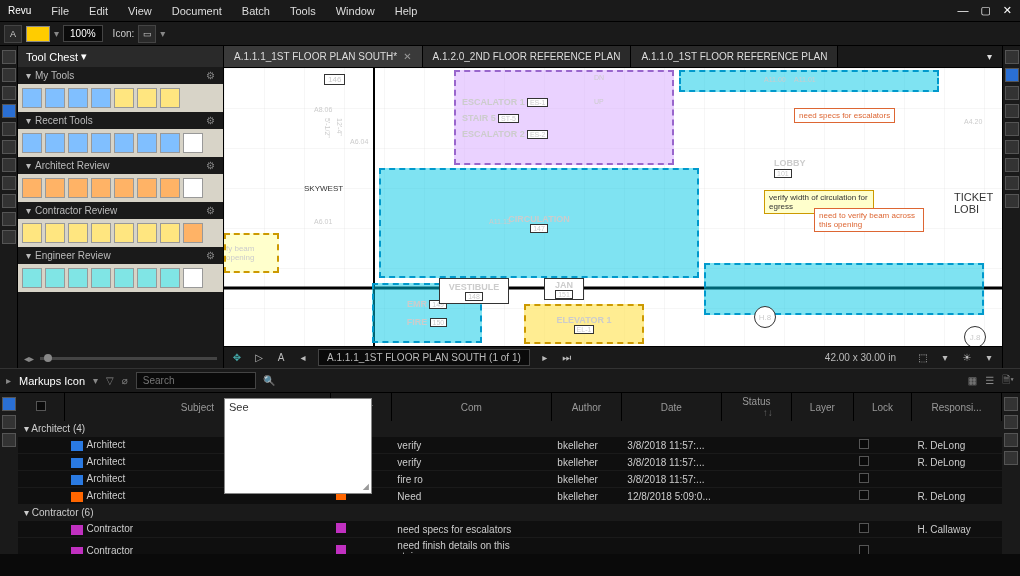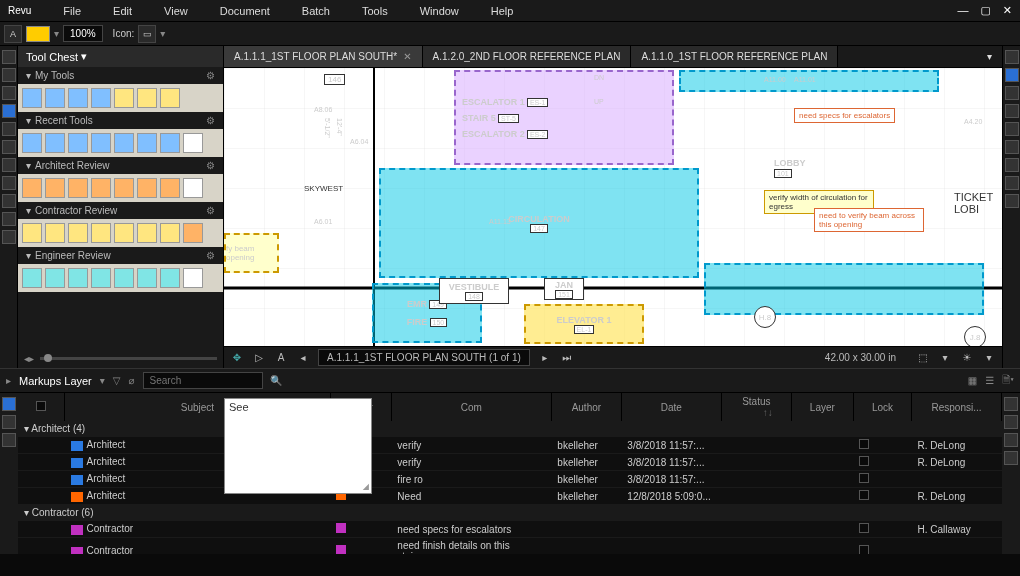--- a/index.html
+++ b/index.html
@@ -1,17 +1,17 @@
 <!DOCTYPE html>
 <html><head>
 <meta charset="utf-8">
 <style>
 * { box-sizing: border-box; margin: 0; padding: 0; font-family: "Segoe UI", Arial, sans-serif; }
 body { background: #0a0a0a; color: #ccc; font-size: 10px; width: 1020px; height: 576px; overflow: hidden; position: relative; }
-.menubar { height: 22px; background: #1a1a1a; display: flex; align-items: center; padding: 4px 8px; gap: 16px; border-bottom: 1px solid #000; }
+.menubar { height: 22px; background: #1a1a1a; display: flex; align-items: center; padding: 4px 8px; gap: 4px; border-bottom: 1px solid #000; }
 .menubar .app { color: #fff; font-weight: 500; margin-right: 8px; }
 .menubar .menu-item { padding: 2px 8px; cursor: pointer; color: #ddd; font-size: 11px; }
 .menubar .win-controls { margin-left: auto; display: flex; gap: 12px; color: #fff; font-size: 11px; }
 .toolbar { height: 24px; background: #1a1a1a; display: flex; align-items: center; padding: 2px 4px; gap: 4px; border-bottom: 1px solid #000; }
 .tb-btn { width: 18px; height: 18px; background: #2a2a2a; border: 1px solid #444; display: flex; align-items: center; justify-content: center; font-size: 9px; }
 .tb-swatch { width: 24px; height: 16px; background: #ffcc00; border: 1px solid #888; }
 .tb-zoom { background: #0a0a0a; color: #fff; padding: 2px 6px; border: 1px solid #444; font-size: 10px; }
 .main { display: flex; height: 322px; }
 .left-rail, .right-rail { width: 18px; background: #1a1a1a; display: flex; flex-direction: column; gap: 4px; padding: 4px 2px; border-right: 1px solid #000; }
 .right-rail { border-right: none; border-left: 1px solid #000; }
@@ -308,21 +308,21 @@
     <div class="rail-icon"></div>
     <div class="rail-icon"></div>
     <div class="rail-icon"></div>
     <div class="rail-icon"></div>
   </div>
 </div>
 
 <div class="markups-panel">
   <div class="ml-header">
     <span style="color:#888">▸</span>
-    <span class="title">Markups Layer</span>
+    <span class="title">Markups Icon</span>
     <span style="color:#888">▾</span>
     <span style="color:#888">▽</span>
     <span style="color:#888">⌀</span>
     <input class="ml-search" placeholder="Search" style="">
     <span style="color:#888">🔍</span>
     <span style="flex:1"></span>
     <span style="color:#888">▦</span>
     <span style="color:#888">☰</span>
     <span style="margin-left:auto;color:#888">🗎▾</span>
   </div>

